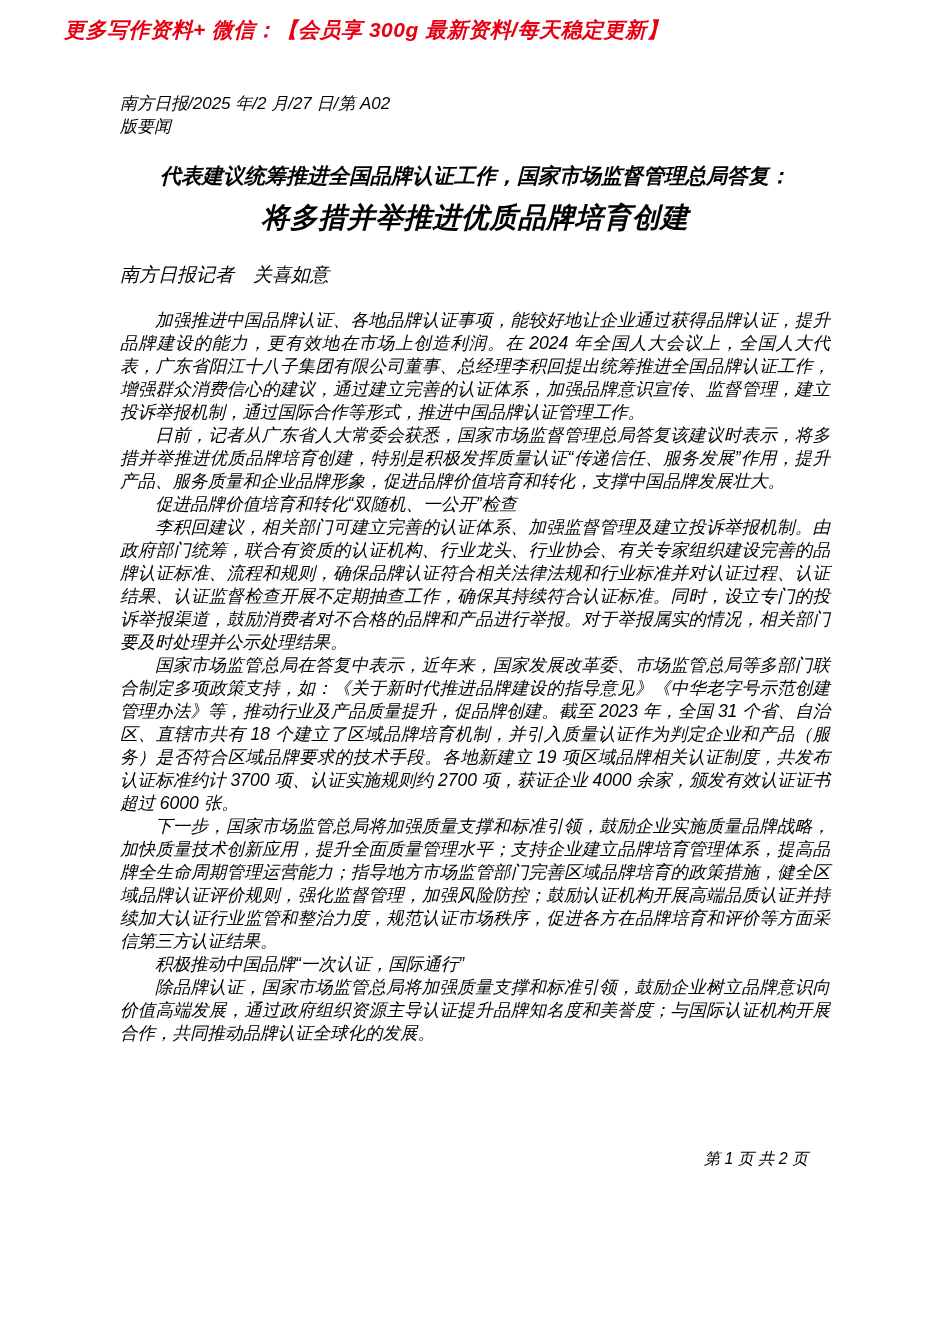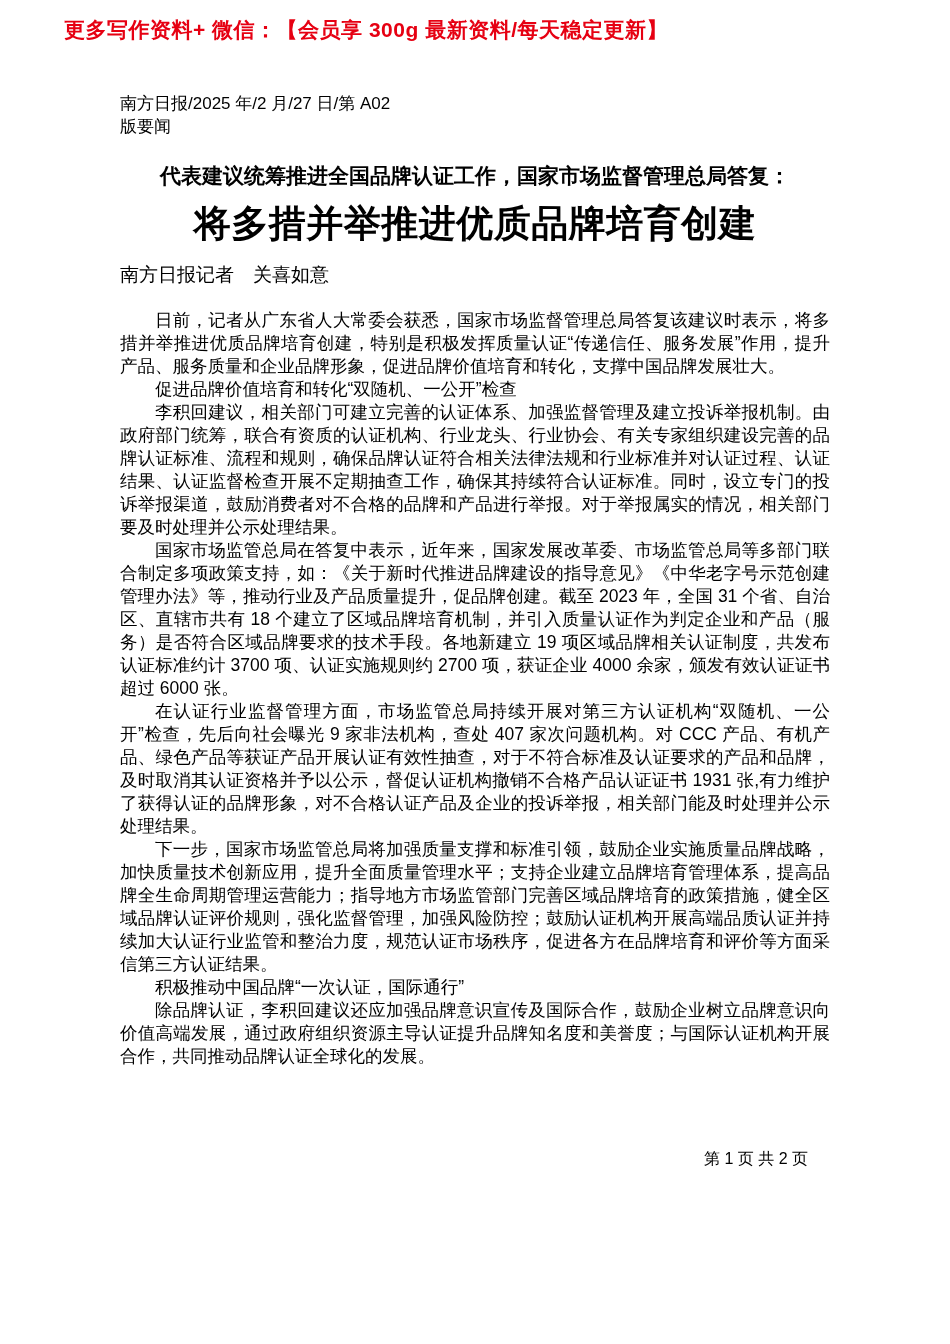--- a/index.html
+++ b/index.html
@@ -8,20 +8,21 @@
     background: #ffffff;
   }
   .page {
     position: relative;
     width: 950px;
     height: 1196px;
     background: #ffffff;
     color: #000000;
     font-family: "Liberation Sans", "DejaVu Sans", sans-serif;
     overflow: hidden;
+    font-style: italic;
   }
   .promo-banner {
     position: absolute;
     top: 16px;
     left: 64px;
     font-size: 21px;
     font-weight: 700;
     color: #e60012;
     letter-spacing: 0.5px;
     white-space: nowrap;
@@ -42,21 +43,21 @@
     font-size: 21px;
     font-weight: 600;
     white-space: nowrap;
   }
   .article-title {
     position: absolute;
     top: 199px;
     left: 120px;
     width: 710px;
     text-align: center;
-    font-size: 37px;
+    font-size: 28px;
     font-weight: 600;
     letter-spacing: 0.5px;
   }
   .byline {
     position: absolute;
     top: 262px;
     left: 120px;
     width: 710px;
     text-align: left;
     font-size: 19px;
@@ -122,28 +123,28 @@
     <div>版要闻</div>
   </div>
 
   <div class="kicker">代表建议统筹推进全国品牌认证工作，国家市场监督管理总局答复：</div>
 
   <h1 class="article-title" style="margin:0;">将多措并举推进优质品牌培育创建</h1>
 
   <div class="byline">南方日报记者　关喜如意</div>
 
   <div class="article-body">
+    <p>加强推进中国品牌认证、各地品牌认证事项，能较好地让企业通过获得品牌认证，提升品牌建设的能力，更有效地在市场上创造利润。在 2024 年全国人大会议上，全国人大代表，广东省阳江十八子集团有限公司董事、总经理李积回提出统筹推进全国品牌认证工作，增强群众消费信心的建议，通过建立完善的认证体系，加强品牌意识宣传、监督管理，建立投诉举报机制，通过国际合作等形式，推进中国品牌认证管理工作。</p>
     <p>日前，记者从广东省人大常委会获悉，国家市场监督管理总局答复该建议时表示，将多措并举推进优质品牌培育创建，特别是积极发挥质量认证“传递信任、服务发展”作用，提升产品、服务质量和企业品牌形象，促进品牌价值培育和转化，支撑中国品牌发展壮大。</p>
     <p>促进品牌价值培育和转化“双随机、一公开”检查</p>
     <p>李积回建议，相关部门可建立完善的认证体系、加强监督管理及建立投诉举报机制。由政府部门统筹，联合有资质的认证机构、行业龙头、行业协会、有关专家组织建设完善的品牌认证标准、流程和规则，确保品牌认证符合相关法律法规和行业标准并对认证过程、认证结果、认证监督检查开展不定期抽查工作，确保其持续符合认证标准。同时，设立专门的投诉举报渠道，鼓励消费者对不合格的品牌和产品进行举报。对于举报属实的情况，相关部门要及时处理并公示处理结果。</p>
     <p>国家市场监管总局在答复中表示，近年来，国家发展改革委、市场监管总局等多部门联合制定多项政策支持，如：《关于新时代推进品牌建设的指导意见》《中华老字号示范创建管理办法》等，推动行业及产品质量提升，促品牌创建。截至 2023 年，全国 31 个省、自治区、直辖市共有 18 个建立了区域品牌培育机制，并引入质量认证作为判定企业和产品（服务）是否符合区域品牌要求的技术手段。各地新建立 19 项区域品牌相关认证制度，共发布认证标准约计 3700 项、认证实施规则约 2700 项，获证企业 4000 余家，颁发有效认证证书超过 6000 张。</p>
-    <p>在认证行业监督管理方面，市场监管总局持续开展对第三方认证机构“双随机、一公开”检查，先后向社会曝光 9 家非法机构，查处 407 家次问题机构。对 CCC 产品、有机产品、绿色产品等获证产品开展认证有效性抽查，对于不符合标准及认证要求的产品和品牌，及时取消其认证资格并予以公示，督促认证机构撤销不合格产品认证证书 1931 张,有力维护了获得认证的品牌形象，对不合格认证产品及企业的投诉举报，相关部门能及时处理并公示处理结果。</p>
     <p>下一步，国家市场监管总局将加强质量支撑和标准引领，鼓励企业实施质量品牌战略，加快质量技术创新应用，提升全面质量管理水平；支持企业建立品牌培育管理体系，提高品牌全生命周期管理运营能力；指导地方市场监管部门完善区域品牌培育的政策措施，健全区域品牌认证评价规则，强化监督管理，加强风险防控；鼓励认证机构开展高端品质认证并持续加大认证行业监管和整治力度，规范认证市场秩序，促进各方在品牌培育和评价等方面采信第三方认证结果。</p>
     <p>积极推动中国品牌“一次认证，国际通行”</p>
-    <p>除品牌认证，李积回建议还应加强品牌意识宣传及国际合作，鼓励企业树立品牌意识向价值高端发展，通过政府组织资源主导认证提升品牌知名度和美誉度；与国际认证机构开展合作，共同推动品牌认证全球化的发展。</p>
+    <p>除品牌认证，国家市场监管总局将加强质量支撑和标准引领，鼓励企业树立品牌意识向价值高端发展，通过政府组织资源主导认证提升品牌知名度和美誉度；与国际认证机构开展合作，共同推动品牌认证全球化的发展。</p>
   </div>
 
   <div class="page-indicator">第 1 页 共 2 页</div>
 
   <div class="divider"></div>
 
   <div class="watermark">
     <span class="wm-site">中国知网</span><span class="wm-url">https://www.cnki.net</span>
   </div>
 

